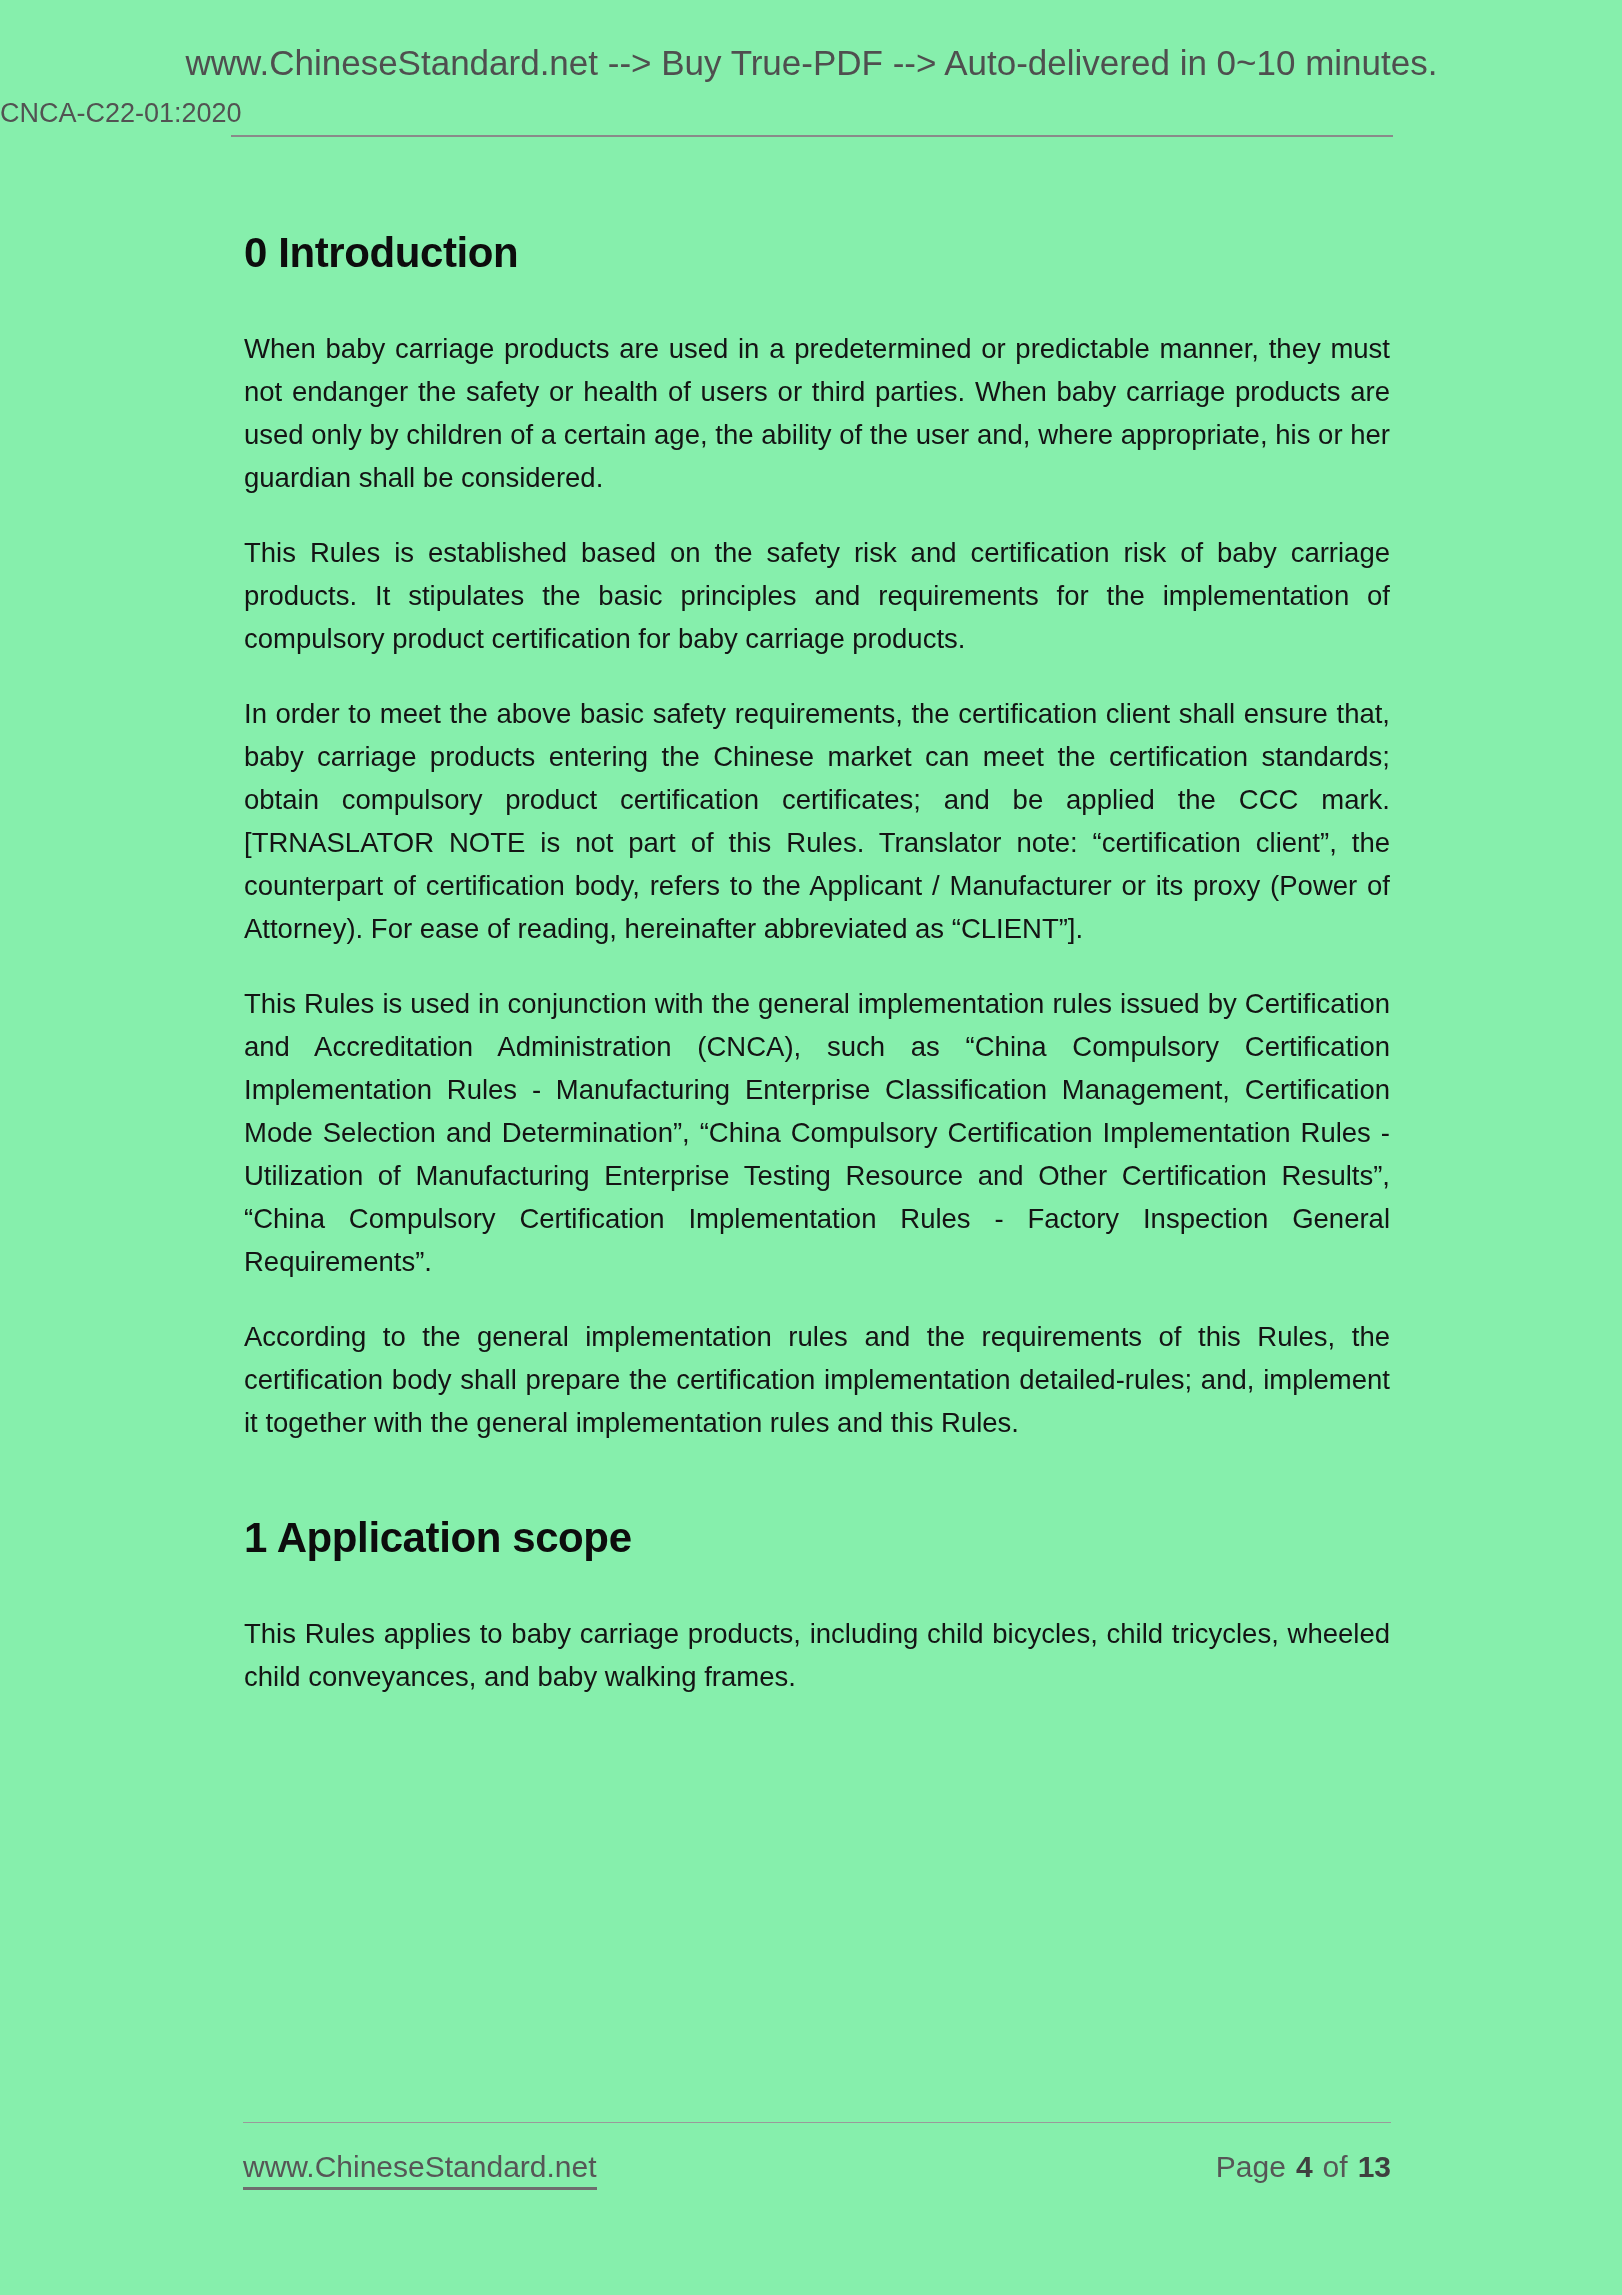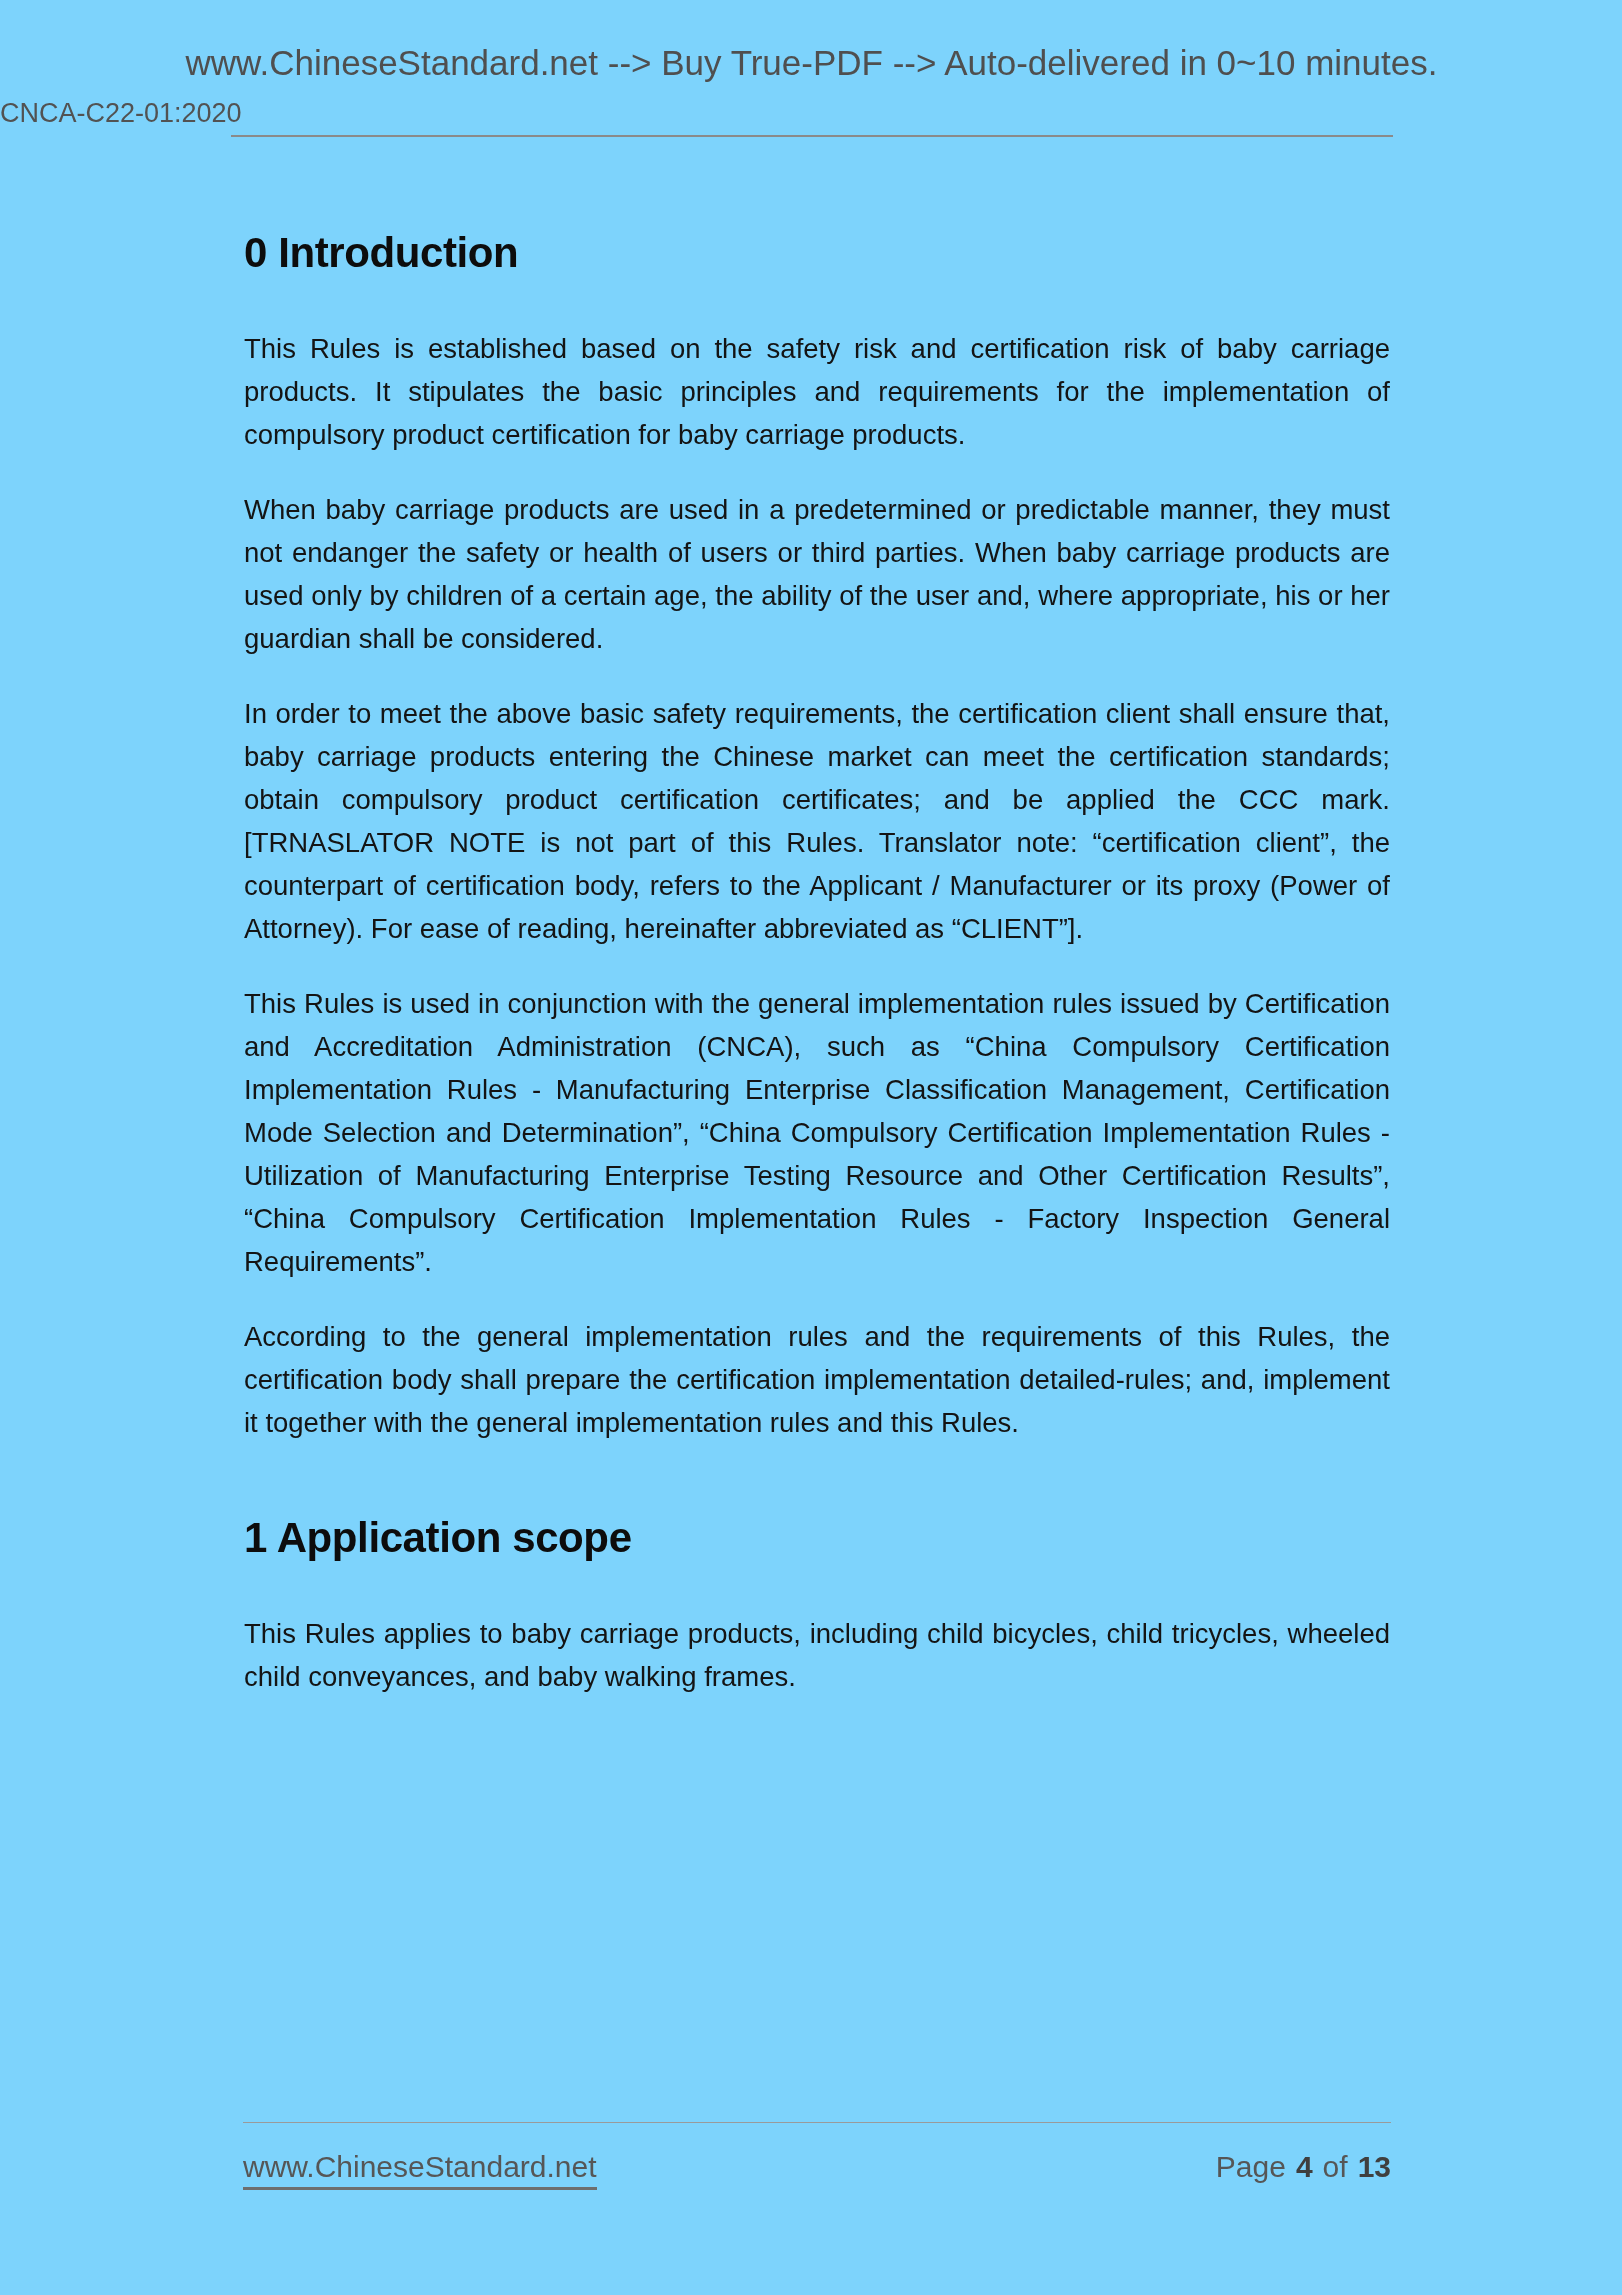--- a/index.html
+++ b/index.html
@@ -10,21 +10,21 @@
     width: 1623px;
     height: 2295px;
     background: #ffffff;
     font-family: "Liberation Sans", sans-serif;
     position: relative;
     overflow: hidden;
   }
   .page {
     position: absolute;
     inset: 0;
-    background: #7dd3fc;
+    background: #86efac;
   }
 
   
   .promo-line {
     position: absolute;
     top: 42px;
     left: 0;
     width: 100%;
     text-align: center;
     font-size: 35px;
@@ -136,23 +136,23 @@
   <div class="promo-line">www.ChineseStandard.net --&gt; Buy True-PDF --&gt; Auto-delivered in 0~10 minutes.</div>
 
   <div class="doc-code">CNCA-C22-01:2020</div>
 
   <div class="header-rule"></div>
 
   <div class="content">
 
     <h1 class="section-heading heading-intro">0 Introduction</h1>
 
+    <p class="body-par">When baby carriage products are used in a predetermined or predictable manner, they must not endanger the safety or health of users or third parties. When baby carriage products are used only by children of a certain age, the ability of the user and, where appropriate, his or her guardian shall be considered.</p>
+
     <p class="body-par">This Rules is established based on the safety risk and certification risk of baby carriage products. It stipulates the basic principles and requirements for the implementation of compulsory product certification for baby carriage products.</p>
-
-    <p class="body-par">When baby carriage products are used in a predetermined or predictable manner, they must not endanger the safety or health of users or third parties. When baby carriage products are used only by children of a certain age, the ability of the user and, where appropriate, his or her guardian shall be considered.</p>
 
     <p class="body-par">In order to meet the above basic safety requirements, the certification client shall ensure that, baby carriage products entering the Chinese market can meet the certification standards; obtain compulsory product certification certificates; and be applied the CCC mark. [TRNASLATOR NOTE is not part of this Rules. Translator note: “certification client”, the counterpart of certification body, refers to the Applicant / Manufacturer or its proxy (Power of Attorney). For ease of reading, hereinafter abbreviated as “CLIENT”].</p>
 
     <p class="body-par">This Rules is used in conjunction with the general implementation rules issued by Certification and Accreditation Administration (CNCA), such as “China Compulsory Certification Implementation Rules - Manufacturing Enterprise Classification Management, Certification Mode Selection and Determination”, “China Compulsory Certification Implementation Rules - Utilization of Manufacturing Enterprise Testing Resource and Other Certification Results”, “China Compulsory Certification Implementation Rules - Factory Inspection General Requirements”.</p>
 
     <p class="body-par">According to the general implementation rules and the requirements of this Rules, the certification body shall prepare the certification implementation detailed-rules; and, implement it together with the general implementation rules and this Rules.</p>
 
     <h1 class="section-heading heading-scope">1 Application scope</h1>
 
     <p class="body-par">This Rules applies to baby carriage products, including child bicycles, child tricycles, wheeled child conveyances, and baby walking frames.</p>

